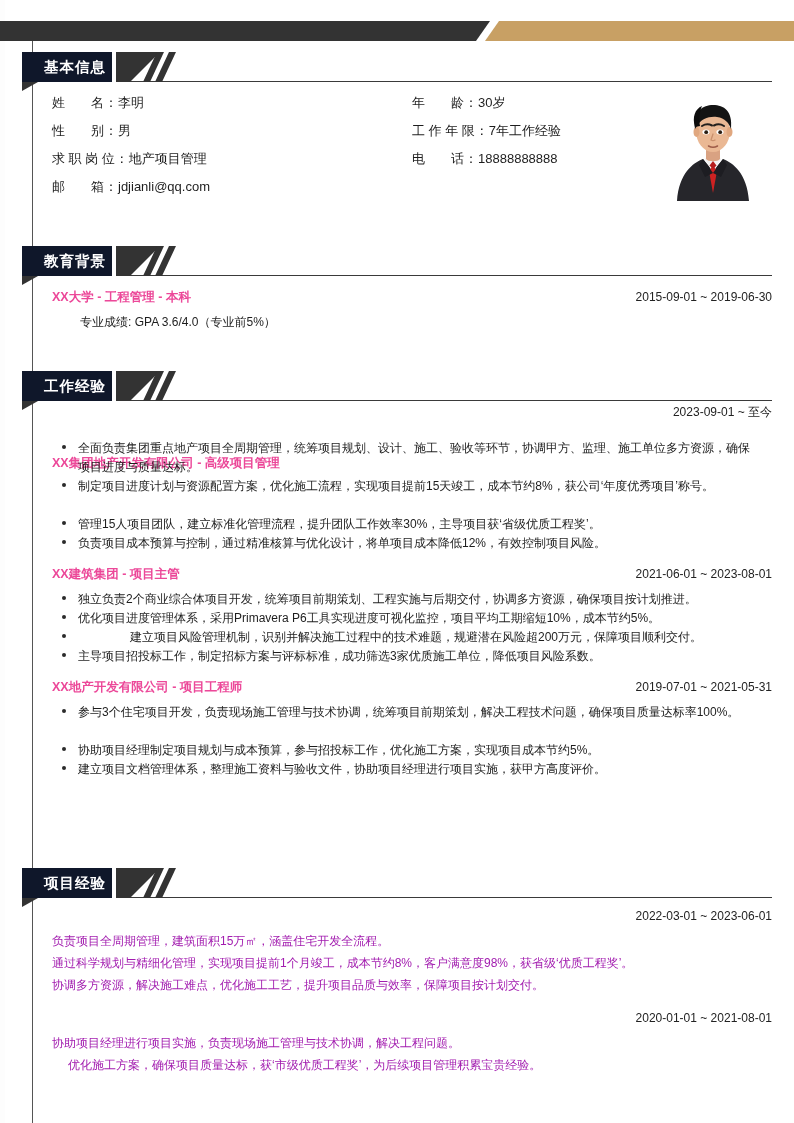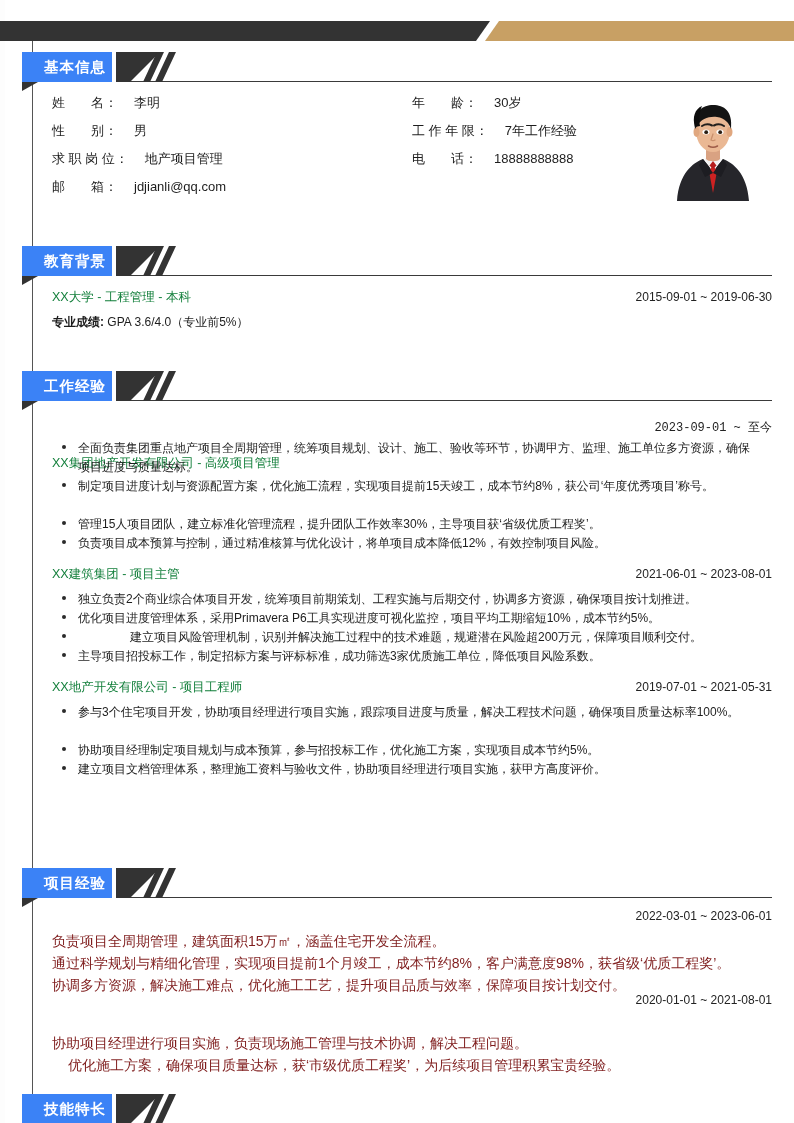--- a/index.html
+++ b/index.html
@@ -31,21 +31,21 @@
   }
 
   
   .vrule { position:absolute; left:32px; top:41px; width:1px; height:1082px; background:#555; }
 
   
   .sec { position:absolute; left:0; width:794px; }
   .sec-head { position:relative; height:30px; }
   .sec-chip {
     position:absolute; left:22px; top:0; height:30px;
-    background:#3b82f6;
+    background:#0f172a;
     padding:0 6px 0 22px;
     color:#ffffff;
     font-size:14.5px;
     font-weight:bold;
     letter-spacing:1px;
     line-height:30px;
     white-space:nowrap;
     z-index:3;
   }
   
@@ -70,42 +70,42 @@
   .sec-rule {
     position:absolute; top:29px; height:1px; background:#3a3a3a; z-index:1;
   }
 
   
   .block { position:absolute; }
 
   .info-row { position:absolute; white-space:nowrap; font-size:13px; color:#1d1d1d; }
   .info-label { display:inline-block; }
   .info-colon { display:inline-block; width:14px; text-align:center; }
-  .info-val { display:inline-block;margin-left:16px; }
+  .info-val { display:inline-block; }
 
   .photo {
     position:absolute; width:88px; height:108px; overflow:hidden; background:#ffffff;
   }
 
   .entry-title {
-    position:absolute; font-size:12.5px; font-weight:normal; color:#15803d; white-space:nowrap;
+    position:absolute; font-size:12.5px; font-weight:bold; color:#ec4899; white-space:nowrap;
   }
   .entry-date {
     position:absolute; right:22px; font-size:12px; color:#222; white-space:nowrap;
   }
   .edu-line { position:absolute; font-size:12px; color:#1d1d1d; white-space:nowrap; }
-  .edu-line b { font-weight:bold; }
+  .edu-line b { font-weight:normal;margin-left:28px; }
 
   .bullet { position:absolute; font-size:12px; line-height:19px; color:#1d1d1d; }
   .bullet .dot {
     position:absolute; left:0; top:6px; width:4px; height:4px; border-radius:50%; background:#2b2b2b;
   }
   .bullet .txt { display:block; padding-left:16px; }
 
-  .plain { position:absolute; font-size:14px; line-height:19px; color:#7f1d1d; }
+  .plain { position:absolute; font-size:12px; line-height:19px; color:#a21caf; }
 </style>
 </head>
 <body>
 
 <div class="page">
 
   <div class="page-edge-l"></div>
 
   <div class="topbar">
     <div class="dark"></div>
@@ -214,21 +214,21 @@
       <div class="sec-chip">工作经验</div>
       <div class="sec-tail" style="left:116px;"></div>
       <div class="slash" style="left:150px;"></div>
       <div class="slash" style="left:162px;"></div>
       <div class="sec-notch"></div>
     </div>
 
     <div class="block" style="left:0; top:30px; width:794px;">
 
       <div class="entry-title" style="left:52px; top:14px;margin-top:40px;">XX集团地产开发有限公司 - 高级项目管理</div>
-      <div class="entry-date" style="top:18px;font-family:Liberation Mono, monospace;">2023-09-01 ~ 至今</div>
+      <div class="entry-date" style="top:3px;">2023-09-01 ~ 至今</div>
       <div class="bullet" style="left:62px; top:38px; width:692px;">
         <span class="dot"></span>
         <span class="txt">全面负责集团重点地产项目全周期管理，统筹项目规划、设计、施工、验收等环节，协调甲方、监理、施工单位多方资源，确保项目进度与质量达标。</span>
       </div>
       <div class="bullet" style="left:62px; top:76px; width:692px;">
         <span class="dot"></span>
         <span class="txt">制定项目进度计划与资源配置方案，优化施工流程，实现项目提前15天竣工，成本节约8%，获公司‘年度优秀项目’称号。</span>
       </div>
       <div class="bullet" style="left:62px; top:114px; width:692px;">
         <span class="dot"></span>
@@ -255,21 +255,21 @@
       </div>
       <div class="bullet" style="left:62px; top:246px; width:692px;">
         <span class="dot"></span>
         <span class="txt">主导项目招投标工作，制定招标方案与评标标准，成功筛选3家优质施工单位，降低项目风险系数。</span>
       </div>
 
       <div class="entry-title" style="left:52px; top:278px;text-align:right;">XX地产开发有限公司 - 项目工程师</div>
       <div class="entry-date" style="top:279px;">2019-07-01 ~ 2021-05-31</div>
       <div class="bullet" style="left:62px; top:302px; width:692px;">
         <span class="dot"></span>
-        <span class="txt">参与3个住宅项目开发，协助项目经理进行项目实施，跟踪项目进度与质量，解决工程技术问题，确保项目质量达标率100%。</span>
+        <span class="txt">参与3个住宅项目开发，负责现场施工管理与技术协调，统筹项目前期策划，解决工程技术问题，确保项目质量达标率100%。</span>
       </div>
       <div class="bullet" style="left:62px; top:340px; width:692px;">
         <span class="dot"></span>
         <span class="txt">协助项目经理制定项目规划与成本预算，参与招投标工作，优化施工方案，实现项目成本节约5%。</span>
       </div>
       <div class="bullet" style="left:62px; top:359px; width:692px;">
         <span class="dot"></span>
         <span class="txt">建立项目文档管理体系，整理施工资料与验收文件，协助项目经理进行项目实施，获甲方高度评价。</span>
       </div>
     </div>
@@ -285,30 +285,20 @@
       <div class="sec-notch"></div>
     </div>
 
     <div class="block" style="left:0; top:30px; width:794px;">
 
       <div class="entry-date" style="top:11px;">2022-03-01 ~ 2023-06-01</div>
       <div class="plain" style="left:52px; top:34px; width:702px;">负责项目全周期管理，建筑面积15万㎡，涵盖住宅开发全流程。</div>
       <div class="plain" style="left:52px; top:56px; width:702px;">通过科学规划与精细化管理，实现项目提前1个月竣工，成本节约8%，客户满意度98%，获省级‘优质工程奖’。</div>
       <div class="plain" style="left:52px; top:78px; width:702px;">协调多方资源，解决施工难点，优化施工工艺，提升项目品质与效率，保障项目按计划交付。</div>
 
-      <div class="entry-date" style="top:95px;">2020-01-01 ~ 2021-08-01</div>
+      <div class="entry-date" style="top:113px;">2020-01-01 ~ 2021-08-01</div>
       <div class="plain" style="left:52px; top:136px; width:702px;">协助项目经理进行项目实施，负责现场施工管理与技术协调，解决工程问题。</div>
       <div class="plain" style="left:68px; top:158px; width:702px;">优化施工方案，确保项目质量达标，获‘市级优质工程奖’，为后续项目管理积累宝贵经验。</div>
     </div>
   </div>
 
-  <div class="sec" style="top:1094px;">
-    <div class="sec-head">
-
-      <div class="sec-chip">技能特长</div>
-      <div class="sec-tail" style="left:116px;"></div>
-      <div class="slash" style="left:150px;"></div>
-      <div class="slash" style="left:162px;"></div>
-
-    </div>
-  </div>
 
 </div>
 
 </body></html>

